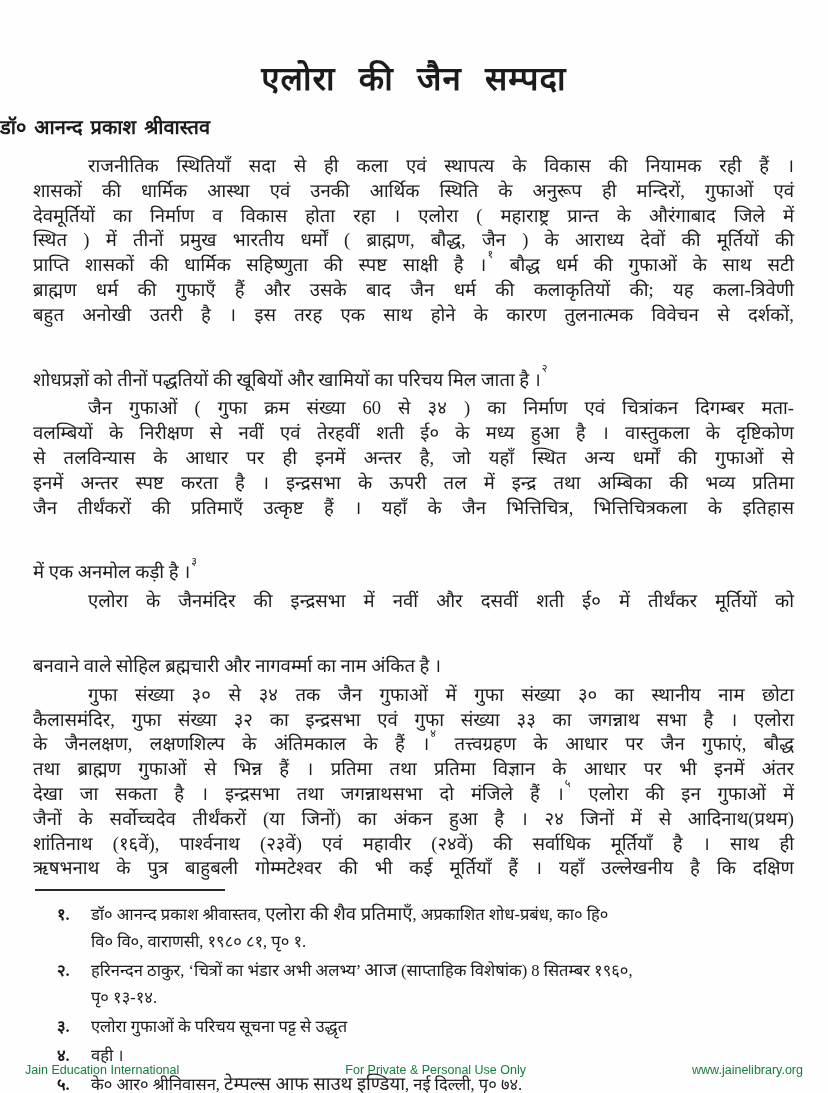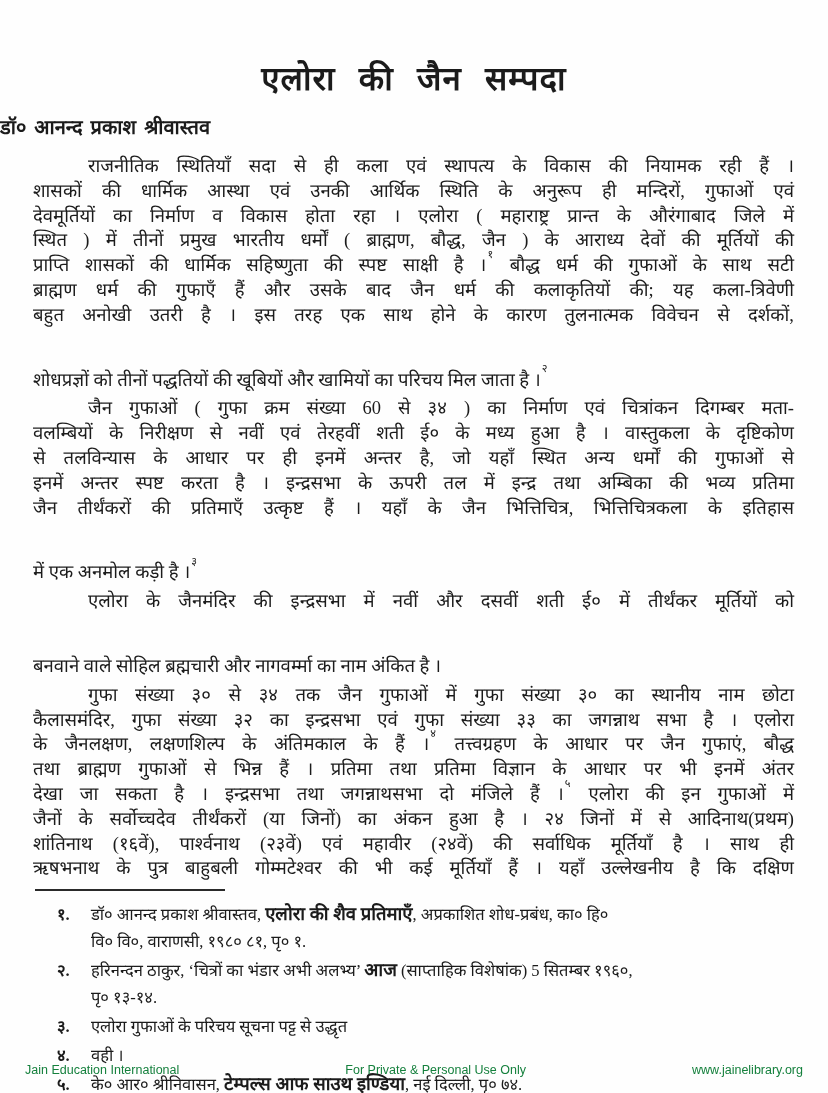--- a/index.html
+++ b/index.html
@@ -69,21 +69,21 @@
   }
   .fn-num{
     flex:none;
     width:34px;
     margin-left:24px;
     font-weight:bold;
   }
   .fn-body{flex:1;}
   .fn-line{text-align:left;}
   .b{
-    font-weight:bold;
+    font-weight:normal;
     font-size:1.12em;
   }
   .footer{
     position:absolute;
     left:0;right:0;
     bottom:16px;
     display:flex;
     justify-content:space-between;
     align-items:baseline;
     padding:0 25px;
@@ -142,21 +142,21 @@
       <div class="footnote">
         <div class="fn-num">१.</div>
         <div class="fn-body">
           <div class="fn-line"><span>डॉ० आनन्द प्रकाश  श्रीवास्तव, </span><span class="b">एलोरा की  शैव प्रतिमाएँ</span><span>,  अप्रकाशित  शोध-प्रबंध, का० हि०</span></div>
           <div class="fn-line"><span>वि० वि०, वाराणसी, १९८० ८१, पृ० १.</span></div>
         </div>
       </div>
       <div class="footnote">
         <div class="fn-num">२.</div>
         <div class="fn-body">
-          <div class="fn-line"><span>हरिनन्दन ठाकुर, ‘चित्रों का भंडार अभी अलभ्य’ </span><span class="b">आज</span><span> (साप्ताहिक विशेषांक) 5 सितम्बर १९६०,</span></div>
+          <div class="fn-line"><span>हरिनन्दन ठाकुर, ‘चित्रों का भंडार अभी अलभ्य’ </span><span class="b">आज</span><span> (साप्ताहिक विशेषांक) 8 सितम्बर १९६०,</span></div>
           <div class="fn-line"><span>पृ० १३-१४.</span></div>
         </div>
       </div>
       <div class="footnote">
         <div class="fn-num">३.</div>
         <div class="fn-body">
           <div class="fn-line"><span>एलोरा गुफाओं के परिचय सूचना पट्ट से उद्धृत</span></div>
         </div>
       </div>
       <div class="footnote">

